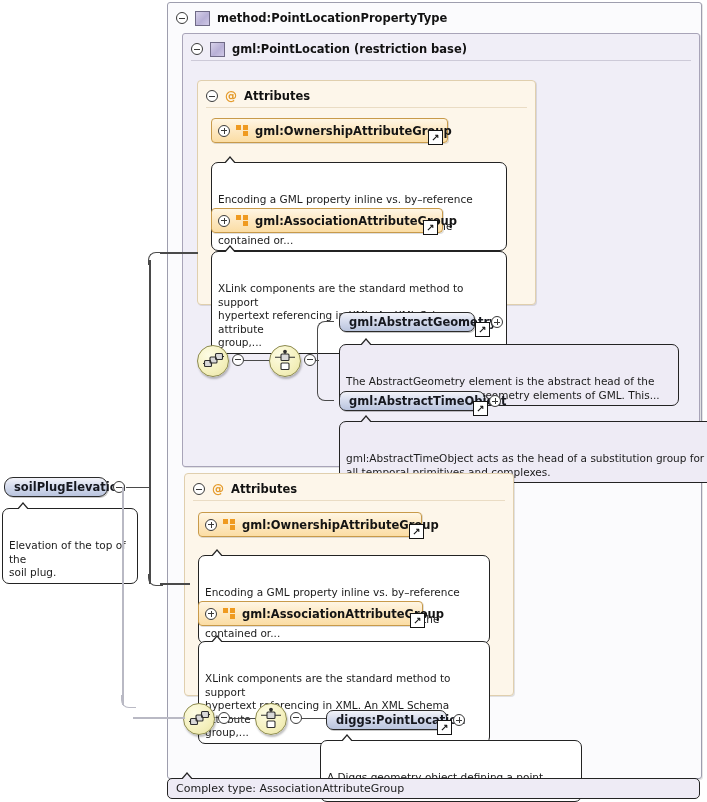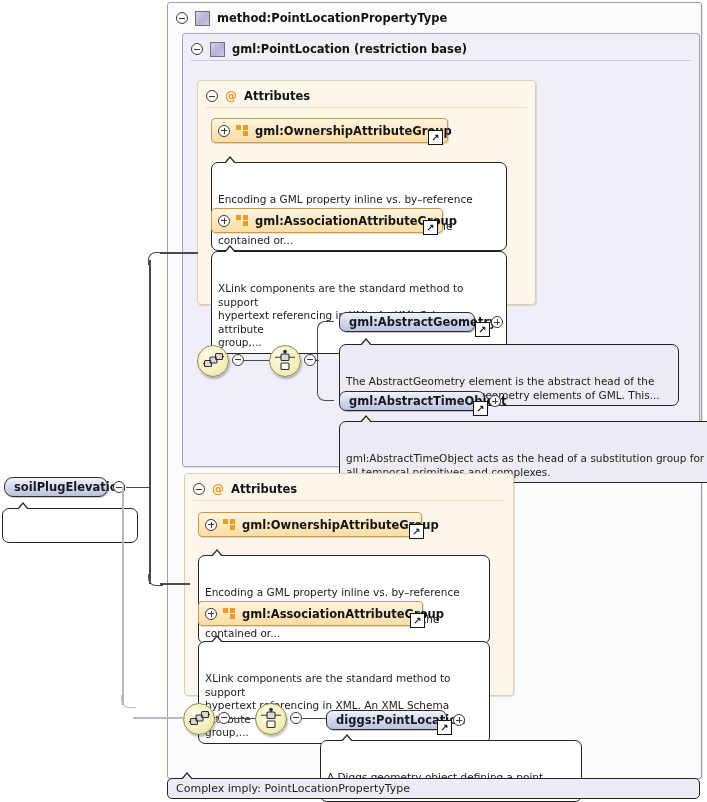--- a/index.html
+++ b/index.html
@@ -363,30 +363,32 @@
   <span class="tail" style="left:20px;"></span><span class="tailin" style="left:20px;"></span>
   <span>A Diggs geometry object defining a point location.</span>
 </div>
 
 <div class="elem left-elem" style="left:4px;top:477px;width:104px;">
   <span class="lbl">soilPlugElevation</span>
 </div>
 <div class="pm" style="position:absolute;left:113px;top:481px;"></div>
 <div class="note" style="left:2px;top:508px;width:136px;">
   <span class="tail" style="left:14px;"></span><span class="tailin" style="left:14px;"></span>
+  <span>Elevation of the top of the
+soil plug.</span>
 </div>
 
 <div class="ln h" style="left:126px;top:486.5px;width:24px;"></div>
 <div class="ln v" style="left:149px;top:260px;height:228px;"></div>
 <div class="ln v" style="left:149px;top:486px;height:98px;"></div>
 <div class="corner tl" style="left:148px;top:252px;width:14px;height:12px;"></div>
 <div class="ln h" style="left:160px;top:252px;width:38px;"></div>
 <div class="corner bl" style="left:148px;top:574px;width:14px;height:11px;"></div>
 <div class="ln h" style="left:160px;top:583px;width:30px;"></div>
 
 <div class="ln thin v" style="left:122px;top:487px;height:218px;"></div>
 <div class="corner bl thin" style="left:121px;top:695px;width:14px;height:12px;"></div>
 <div class="ln thin h" style="left:133px;top:717px;width:52px;"></div>
 
 <div class="footer">
   <span class="tail"></span><span class="tailin"></span>
-  <span>Complex imply: PointLocationPropertyType</span>
+  <span>Complex type: AssociationAttributeGroup</span>
 </div>
 
 </body></html>

